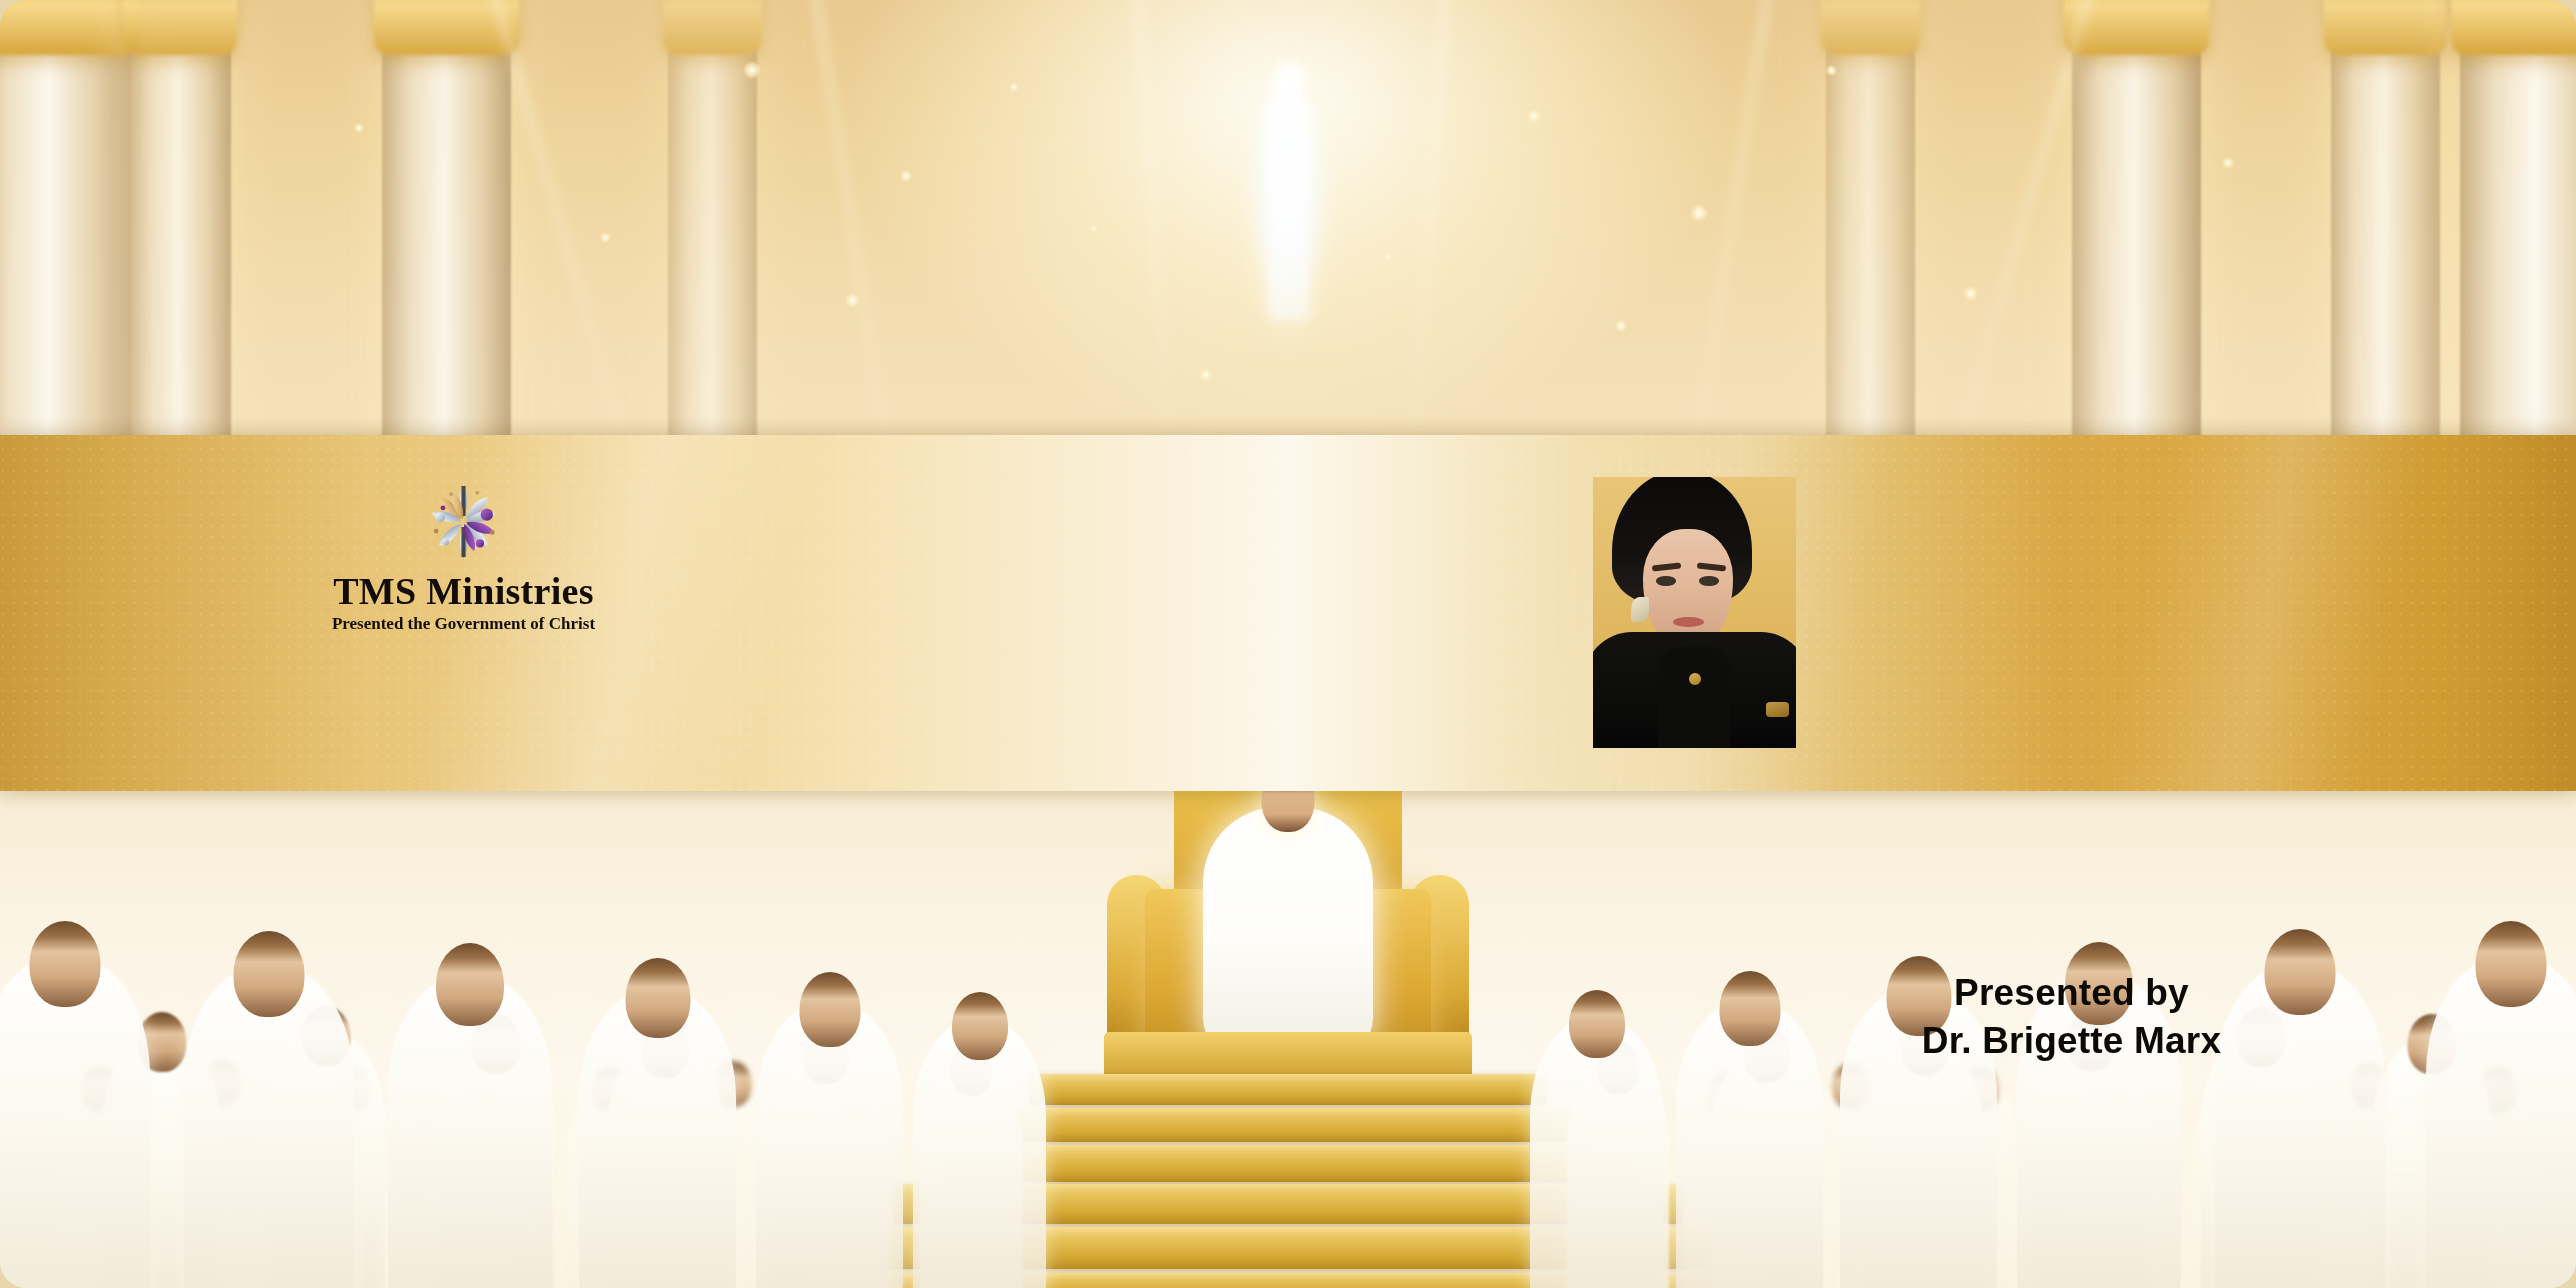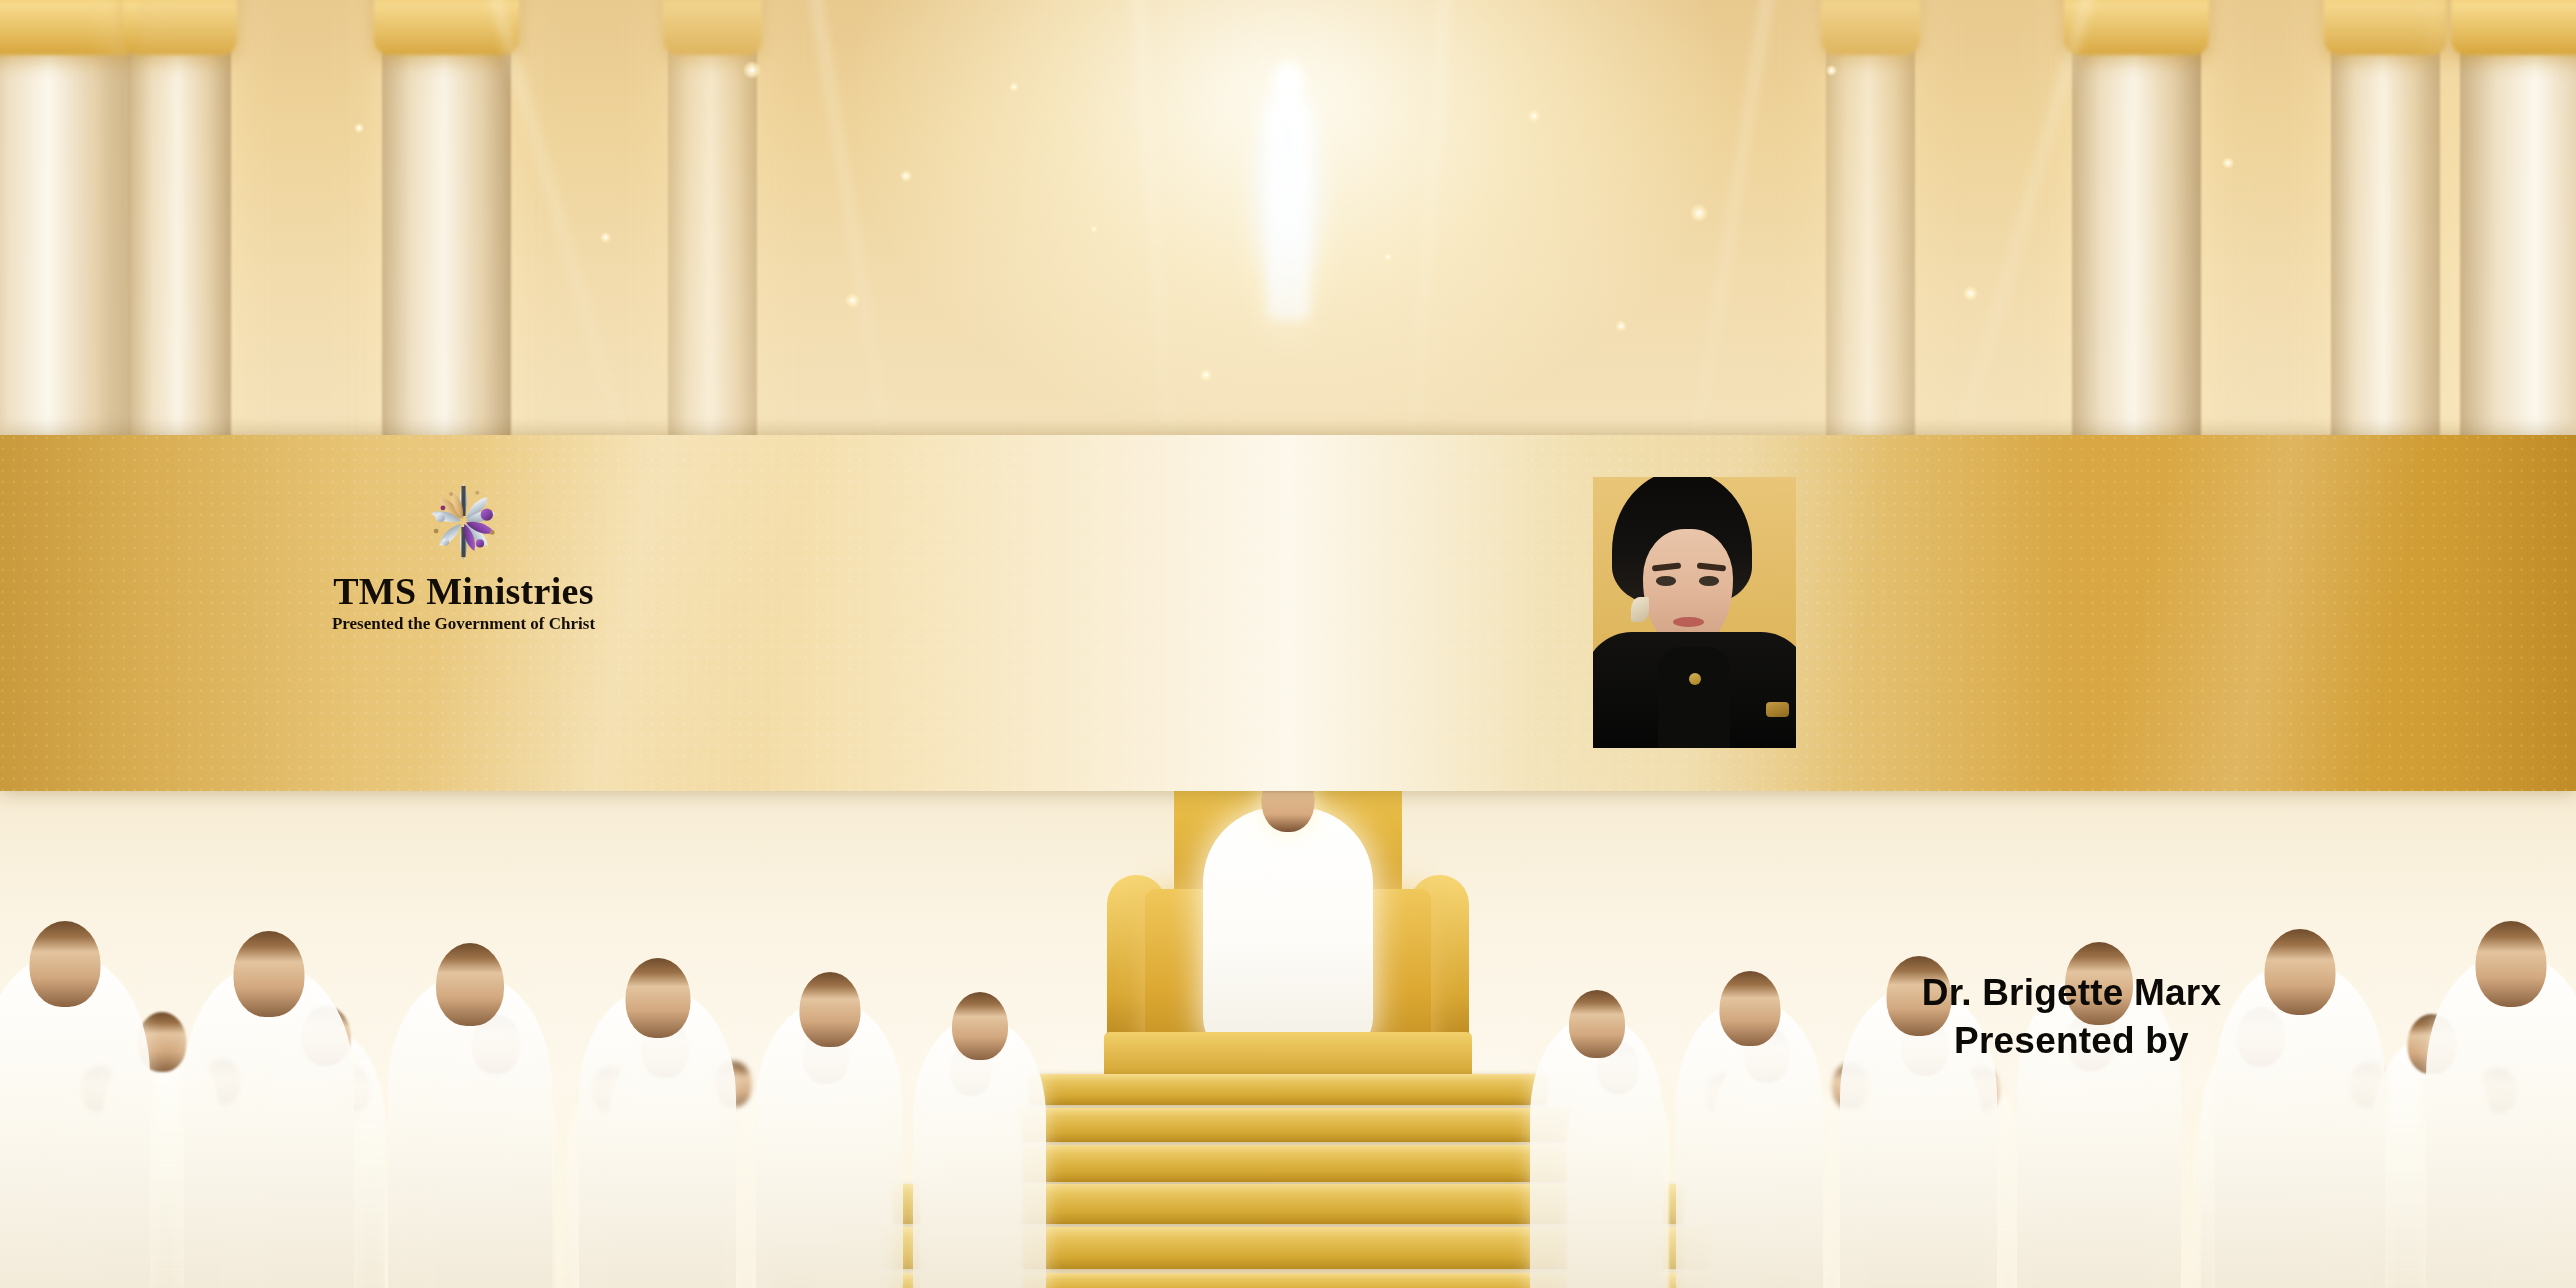--- a/index.html
+++ b/index.html
@@ -15,20 +15,21 @@
       linear-gradient(180deg,
         #e8c98e 0%,
         #eed39a 10%,
         #f2dcae 22%,
         #f4e2bb 34%,
         #f3dcae 46%,
         #f7ecd2 60%,
         #fbf4e4 72%,
         #fdf8ee 84%,
         #fbf3e2 100%);
+    border-radius: 27px;
   }
 
   
   .hall { position:absolute; left:0; top:0; width:2576px; height:825px; overflow:hidden; }
 
   .col {
     position:absolute; top:-27px;
     border-radius:27px 27px 6.8px 6.8px;
     background:linear-gradient(90deg,
        rgba(196,170,126,0.85) 0%,
@@ -536,22 +537,22 @@
             <circle cx="-30" cy="-20" r="3.5" fill="#8e2f6e"></circle>
           </g>
         </svg>
       </div>
       <div class="logo-name">TMS Ministries</div>
       <div class="logo-tag">Presented the Government of Christ</div>
     </div>
 
 
     <div class="presenter">
+      <div>Presented by</div>
       <div>Dr. Brigette Marx</div>
-      <div>Presented by</div>
     </div>
   </div>
 
   <div class="portrait">
     <div class="p-hair"></div>
     <div class="p-face"></div>
     <div class="p-brow l"></div>
     <div class="p-brow r"></div>
     <div class="p-eye l"></div>
     <div class="p-eye r"></div>

